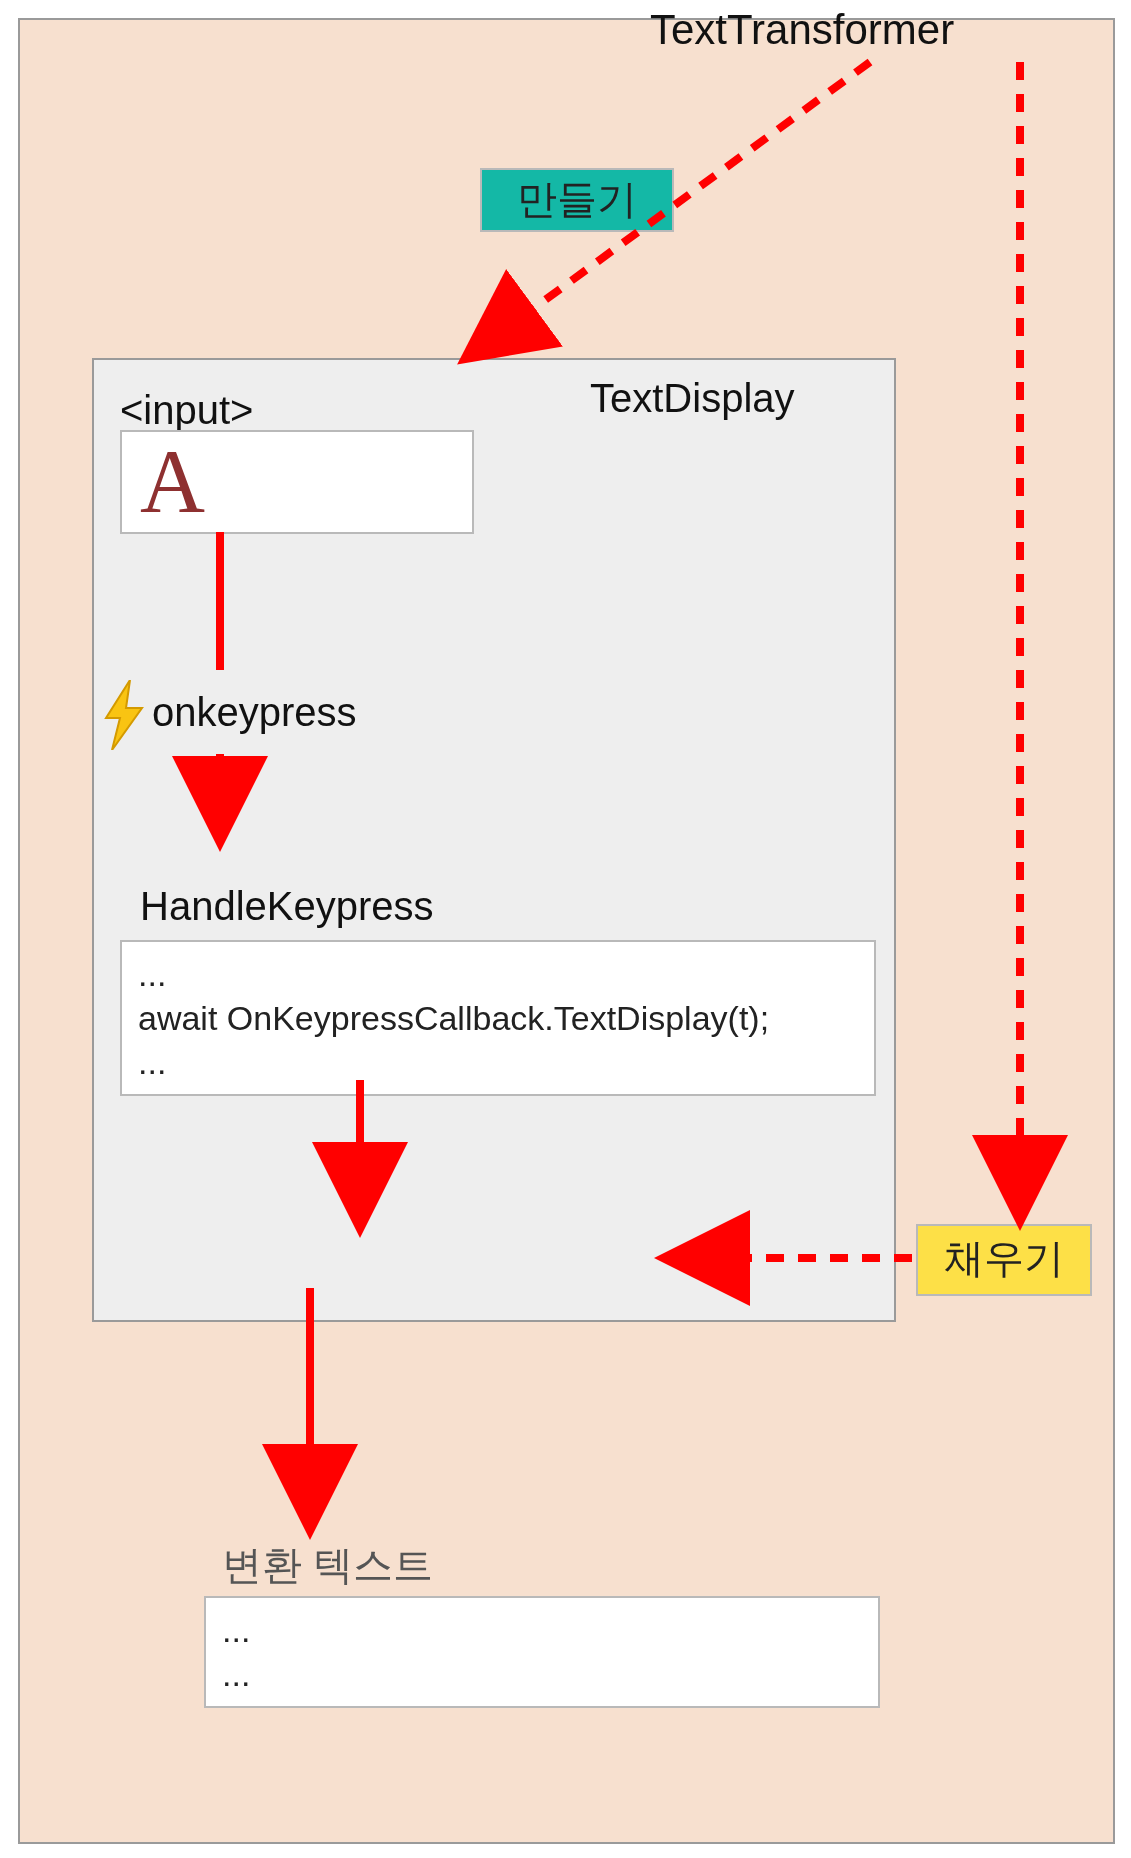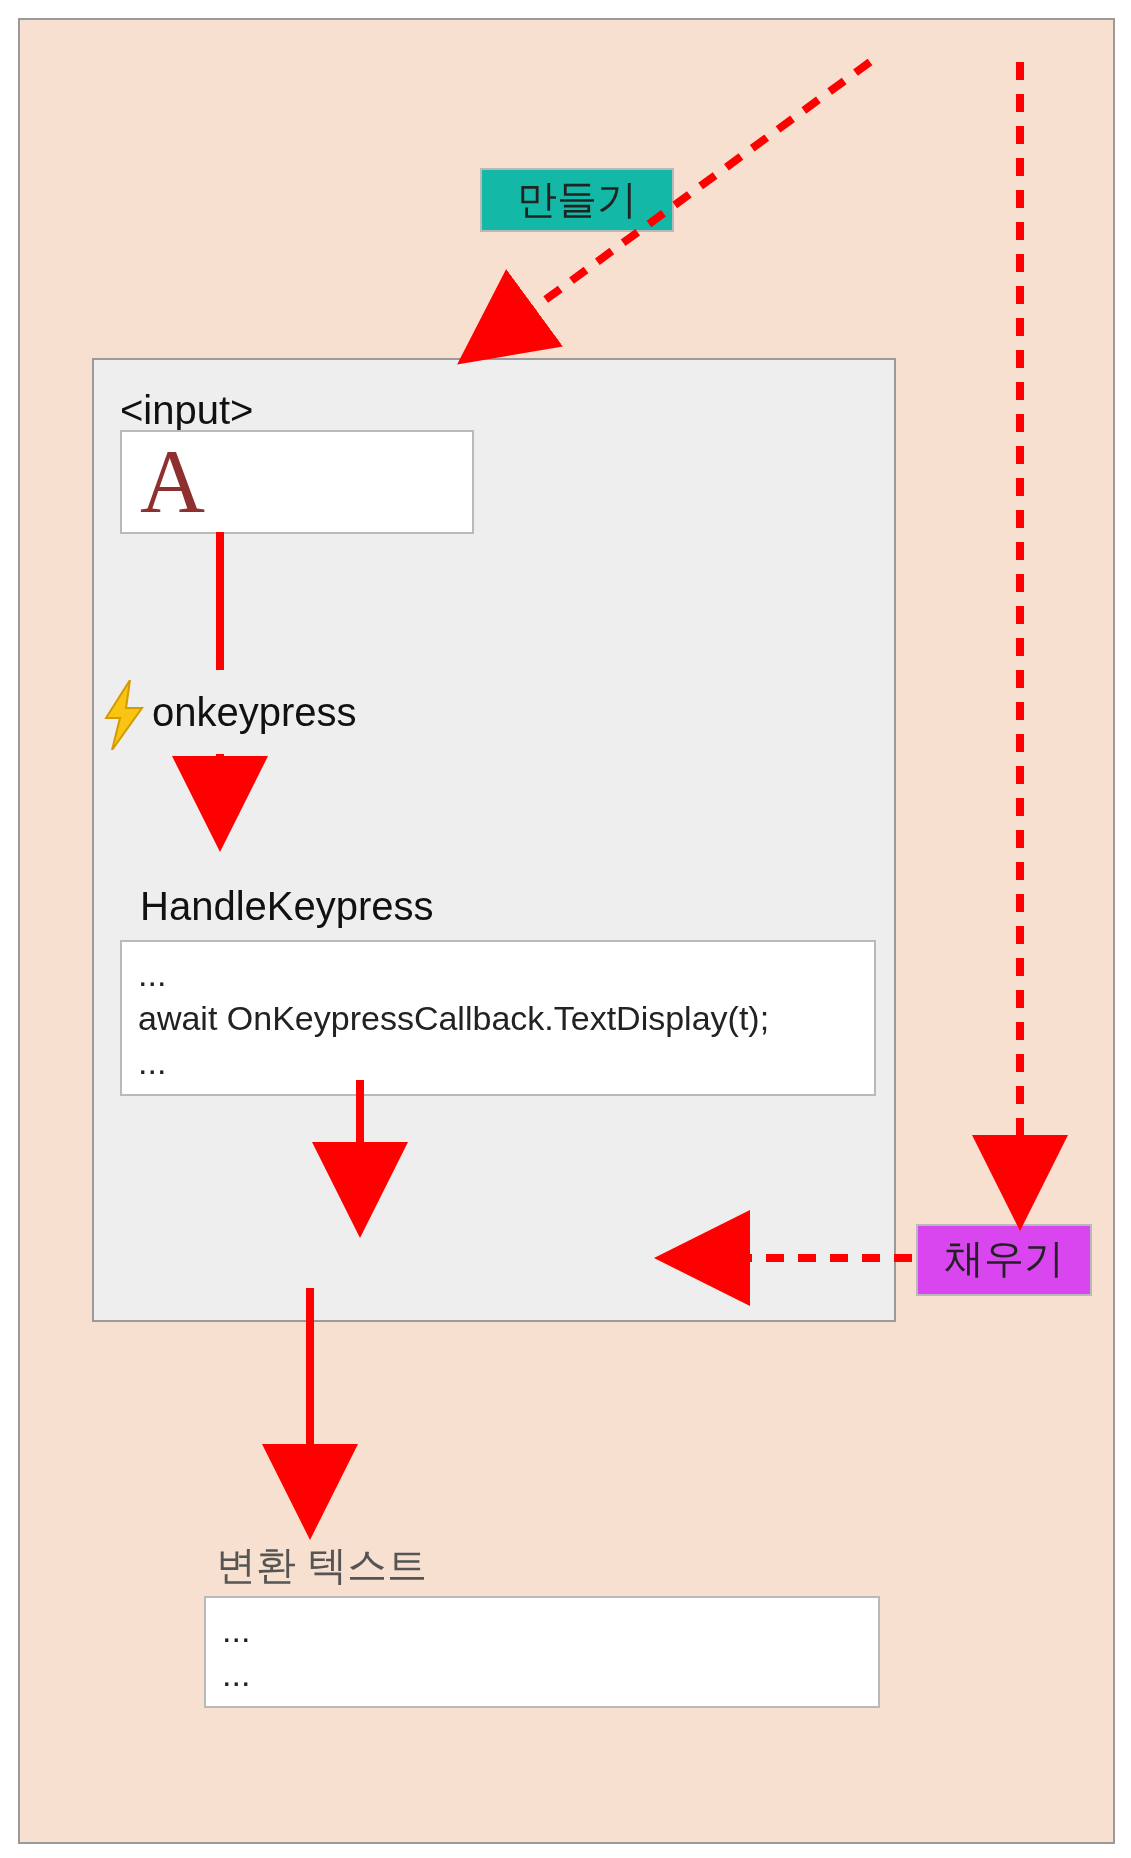--- a/index.html
+++ b/index.html
@@ -5,39 +5,41 @@
   html,body{margin:0;padding:0;width:1131px;height:1858px;background:#fff;font-family:"Segoe UI",Arial,sans-serif;color:#222}
   .canvas{position:relative;width:1131px;height:1858px}
   .outer-box{position:absolute;left:18px;top:18px;width:1093px;height:1822px;border:2px solid #9a9a9a;background:#f7e0cf}
   .text-display-box{position:absolute;left:92px;top:358px;width:800px;height:960px;border:2px solid #9a9a9a;background:#eeeeee}
   .label{position:absolute;font-size:40px;color:#111}
   .label-big{font-size:42px}
   .label-small{position:absolute;font-size:36px;color:#444}
   .field-A{position:absolute;left:120px;top:430px;width:350px;height:100px;border:2px solid #b9b9b9;background:#fff}
   .field-A span{font-family:"Times New Roman",serif;font-size:90px;line-height:100px;color:#8e3030;padding-left:18px}
   .code-box{position:absolute;border:2px solid #b9b9b9;background:#fff;padding:10px 16px;font-size:34px;line-height:44px;color:#222}
-  .small-tag{position:absolute;border:2px solid #b9b9b9;background:#d946ef;font-size:40px;color:#222;text-align:center}
+  .small-tag{position:absolute;border:2px solid #b9b9b9;background:#fde047;font-size:40px;color:#222;text-align:center}
   .small-tag.white{background:#14b8a6}
   .lightning{position:absolute;width:48px;height:70px}
   svg.overlay{position:absolute;left:0;top:0;width:1131px;height:1858px;pointer-events:none}
 </style>
 </head>
 <body>
 
 <div class="canvas">
 
   <div class="outer-box"></div>
 
+  <div class="label label-big" style="left:650px;top:6px">TextTransformer</div>
 
   <div class="small-tag white" style="left:480px;top:168px;width:190px;height:60px;line-height:58px">만들기</div>
 
   <div class="text-display-box"></div>
 
   <div class="label" style="left:120px;top:388px">&lt;input&gt;</div>
 
+  <div class="label" style="left:590px;top:376px">TextDisplay</div>
 
   <div class="field-A">
     <span>A</span>
   </div>
 
   <div class="lightning" style="left:100px;top:680px">
     <svg viewBox="0 0 48 70">
       <polygon points="30,0 6,38 20,38 12,70 42,28 26,28" fill="#f9c412" stroke="#d49a00" stroke-width="2"></polygon>
     </svg>
   </div>
@@ -48,21 +50,21 @@
 
   <div class="code-box" style="left:120px;top:940px;width:720px">
     <div>...</div>
     <div>await OnKeypressCallback.TextDisplay(t);</div>
     <div>...</div>
   </div>
 
 
   <div class="small-tag" style="left:916px;top:1224px;width:172px;height:68px;line-height:64px">채우기</div>
 
-  <div class="label-small" style="left:216px;top:1538px;font-size:40px;color:#555">변환 텍스트</div>
+  <div class="label-small" style="left:222px;top:1538px;font-size:40px;color:#555">변환 텍스트</div>
 
   <div class="code-box" style="left:204px;top:1596px;width:640px">
     <div>...</div>
     <div>...</div>
   </div>
 
   <svg class="overlay">
     <defs>
       <marker id="ah-red" markerWidth="14" markerHeight="14" refX="10" refY="6" orient="auto">
         <path d="M0,0 L12,6 L0,12 z" fill="#ff0000"></path>

